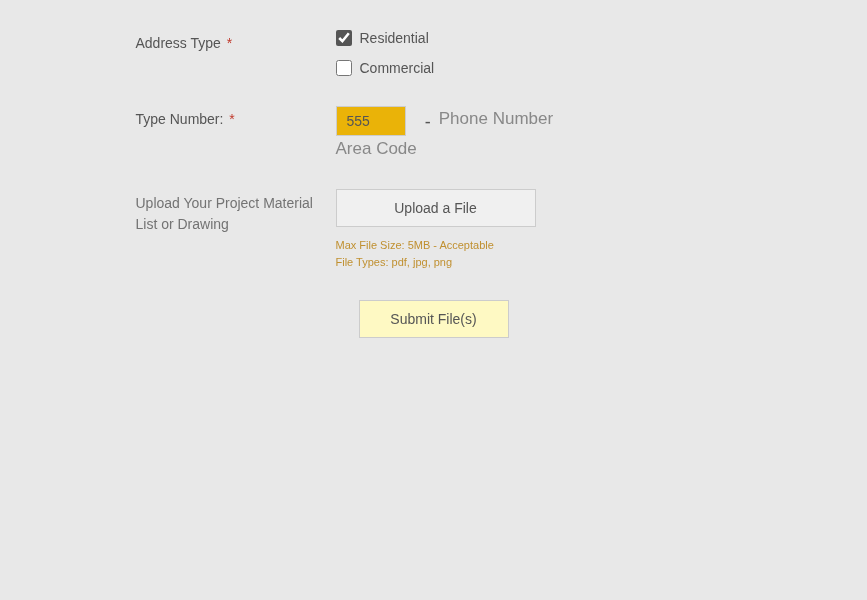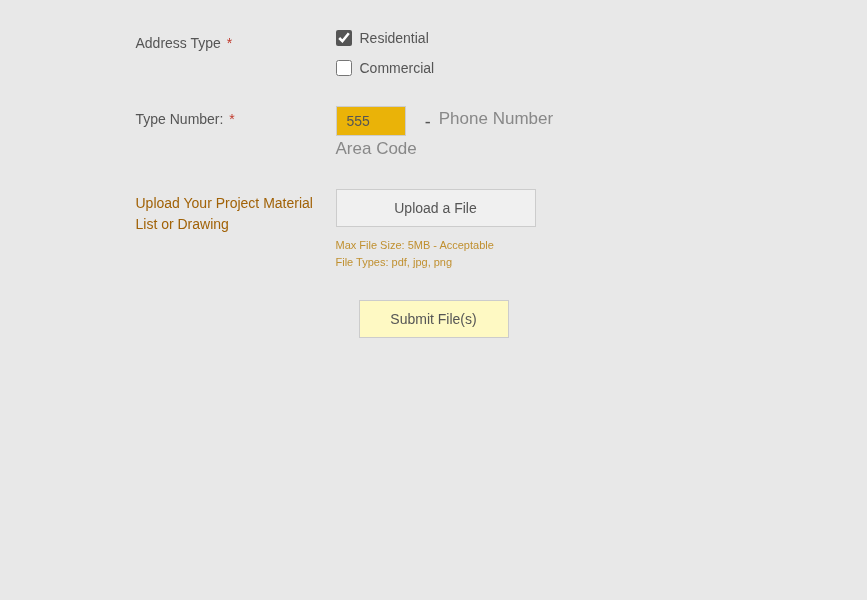--- a/index.html
+++ b/index.html
@@ -161,21 +161,21 @@
       border: 1px solid #ccc;
       padding: 10px 30px;
       font-size: 14px;
       color: #555;
       cursor: pointer;
       min-width: 150px;
     }
 
     .form-label-block {
       font-size: 14px;
-      color: #a16207;
+      color: #737373;
       font-weight: 500;
       line-height: 1.5;
     }
   </style>
 </head>
 <body>
 
 <div class="form-container">
 
   <div class="form-row">

